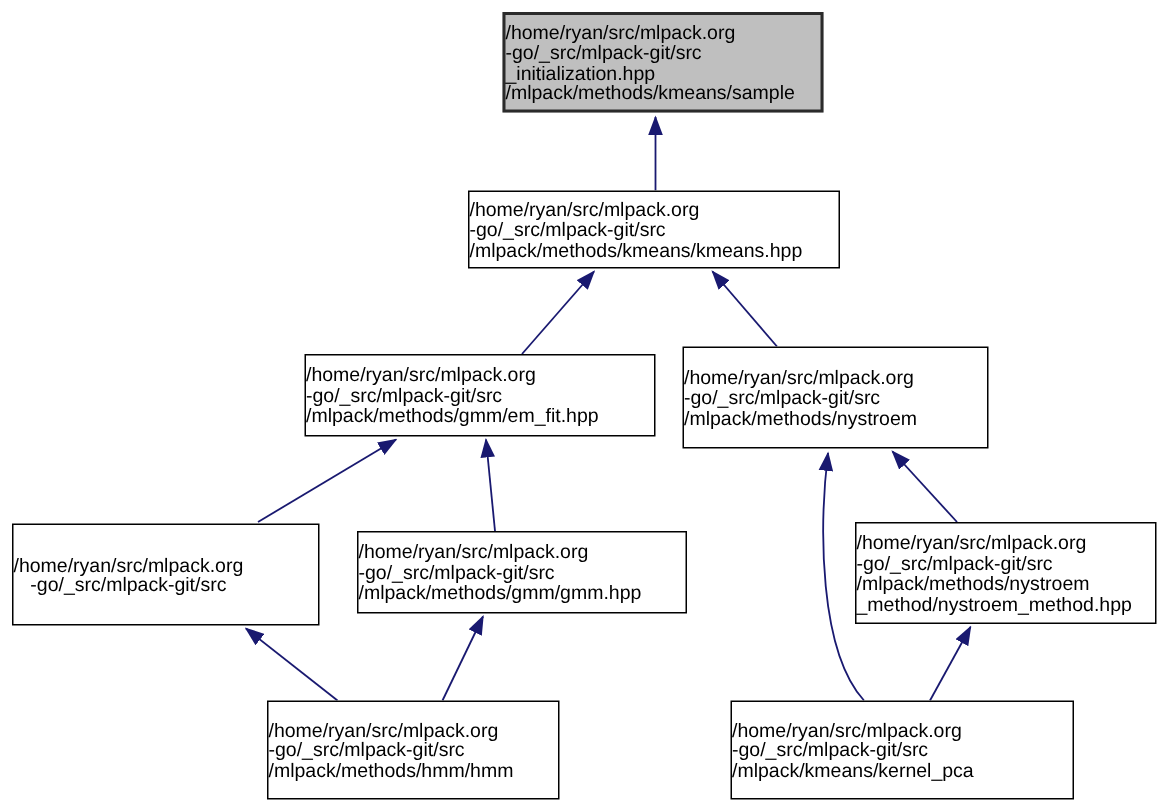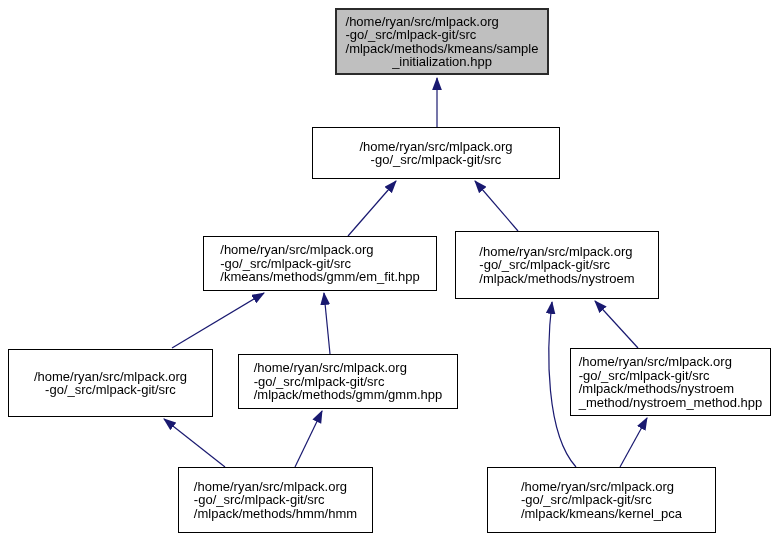--- a/index.html
+++ b/index.html
@@ -25,21 +25,20 @@
     height: 541px;
     pointer-events: none;
   }
   .node {
     position: absolute;
     box-sizing: border-box;
     background: #ffffff;
     border: 1px solid #000000;
     display: flex;
     align-items: center;
-    justify-content: center;
     cursor: pointer;
   }
   .node.highlighted {
     background: #bfbfbf;
     border: 2px solid #2b2b2b;
     cursor: default;
   }
   .node .label {
     text-align: left;
     font-size: 13px;
@@ -70,35 +69,36 @@
       <path d="M295,467 L322,411" fill="none" stroke="#191970" stroke-width="1.2" marker-end="url(#arrow)"></path>
       <path d="M638,348 L595,301" fill="none" stroke="#191970" stroke-width="1.2" marker-end="url(#arrow)"></path>
       <path d="M576,467 C546,434 546,352 552,302" fill="none" stroke="#191970" stroke-width="1.2" marker-end="url(#arrow)"></path>
       <path d="M620,467 L647,418" fill="none" stroke="#191970" stroke-width="1.2" marker-end="url(#arrow)"></path>
     </svg>
 
 <div class="node highlighted" style="left: 335px; top: 8px; width: 214px; height: 67px;">
       <div class="label">
         <div class="line">/home/ryan/src/mlpack.org</div>
         <div class="line">-go/_src/mlpack-git/src</div>
+        <div class="line">_initialization.hpp</div>
         <div class="line">/mlpack/methods/kmeans/sample</div>
-        <div class="line">_initialization.hpp</div>
       </div>
     </div>
     <div class="node" style="left: 312px; top: 127px; width: 248px; height: 52px;">
       <div class="label">
         <div class="line">/home/ryan/src/mlpack.org</div>
         <div class="line">-go/_src/mlpack-git/src</div>
+        <div class="line">/mlpack/methods/kmeans/kmeans.hpp</div>
       </div>
     </div>
     <div class="node" style="left: 203px; top: 236px; width: 234px; height: 55px;">
       <div class="label">
         <div class="line">/home/ryan/src/mlpack.org</div>
         <div class="line">-go/_src/mlpack-git/src</div>
-        <div class="line">/kmeans/methods/gmm/em_fit.hpp</div>
+        <div class="line">/mlpack/methods/gmm/em_fit.hpp</div>
       </div>
     </div>
     <div class="node" style="left: 455px; top: 231px; width: 204px; height: 68px;">
       <div class="label">
         <div class="line">/home/ryan/src/mlpack.org</div>
         <div class="line">-go/_src/mlpack-git/src</div>
         <div class="line">/mlpack/methods/nystroem</div>
       </div>
     </div>
     <div class="node" style="left: 8px; top: 349px; width: 205px; height: 68px;">

